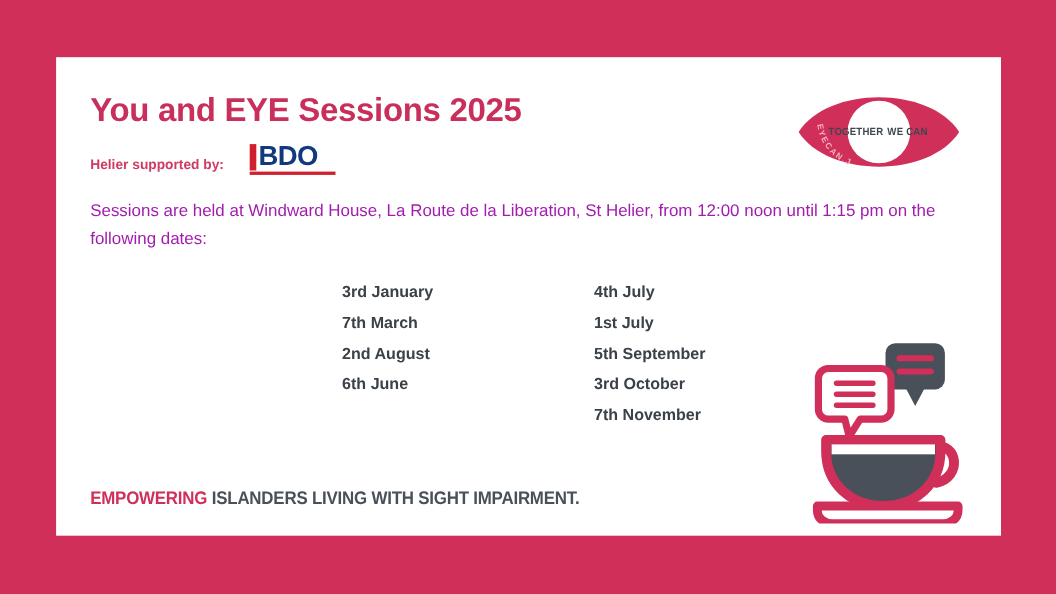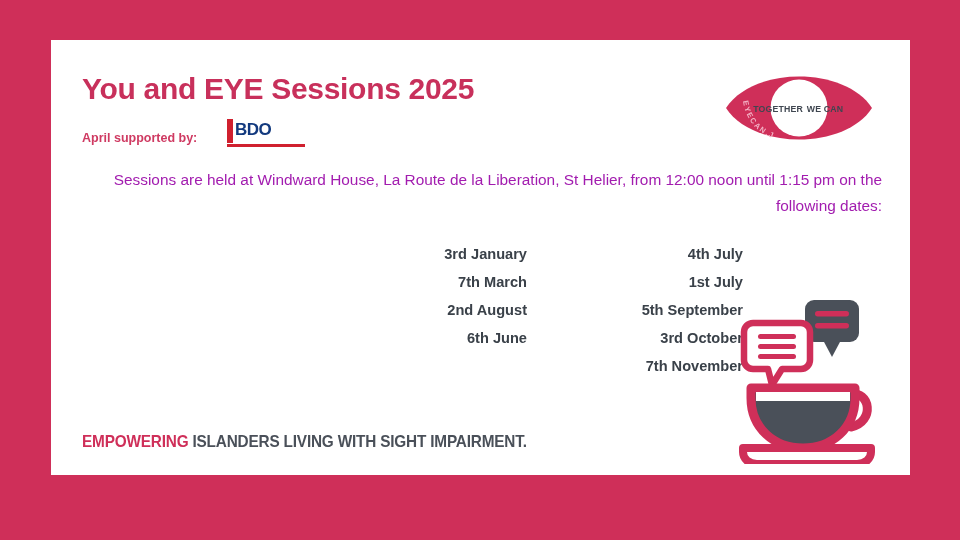--- a/index.html
+++ b/index.html
@@ -7,24 +7,23 @@
     width:960px; height:540px;
     background:#cf2f59;
     font-family:"Liberation Sans", sans-serif;
     overflow:hidden;
   }
   #stage { position:relative; width:960px; height:540px; }
 
   
   .card {
     position:absolute;
-    left:51px; top:40px;
+    left:51px; top:52px;
     width:859px; height:435px;
     background:#ffffff;
-    text-align:right;
   }
 
   
   .title {
     position:absolute; left:31px; top:32px;
     font-size:30px; font-weight:bold;
     color:#c8305b; letter-spacing:-0.3px;
     white-space:nowrap;
   }
   .supported {
@@ -41,21 +40,21 @@
   .bdo-bracket {
     position:absolute; left:0; top:2px;
     width:6px; height:24px; background:#d0202f;
   }
   .bdo-underline {
     position:absolute; left:0; bottom:2px;
     width:78px; height:3.5px; background:#d0202f;
   }
   .bdo-text {
     position:absolute; left:8px; top:0px;
-    font-size:17px; font-weight:bold;
+    font-size:25px; font-weight:bold;
     color:#12397e; letter-spacing:-0.5px;
     line-height:26px;
   }
 
   
   .eye-logo {
     position:absolute; left:672px; top:22px;
     width:152px; height:92px;
   }
   .eye-logo svg { display:block; width:152px; height:92px; }
@@ -79,21 +78,21 @@
   .body-text {
     position:absolute; left:31px; top:127px;
     width:800px;
     font-size:15.4px; color:#a21caf;
     line-height:26px;
   }
 
   
   .dates {
     position:absolute; left:260px; top:200px;
-    display:flex; gap:0;
+    display:flex; gap:13px;
   }
   .date-col { width:216px; }
   .date-item {
     font-size:14.6px; font-weight:bold;
     color:#3a4149; line-height:28px;
     white-space:nowrap;
   }
 
   
   .tagline {
@@ -114,21 +113,21 @@
 </style>
 </head>
 <body>
 
 <div id="stage">
 
   <div class="card">
 
     <div class="title">You and EYE Sessions 2025</div>
 
-    <div class="supported">April supported by:</div>
+    <div class="supported">Helier supported by:</div>
 
     <div class="bdo">
       <div class="bdo-bracket"></div>
       <div class="bdo-text">BDO</div>
       <div class="bdo-underline"></div>
     </div>
 
     <div class="eye-logo">
       <svg viewBox="0 0 152 92" xmlns="http://www.w3.org/2000/svg">
         <path d="M3 46 C 30 4, 122 4, 149 46 C 122 88, 30 88, 3 46 Z" fill="#cf2f59"></path>

